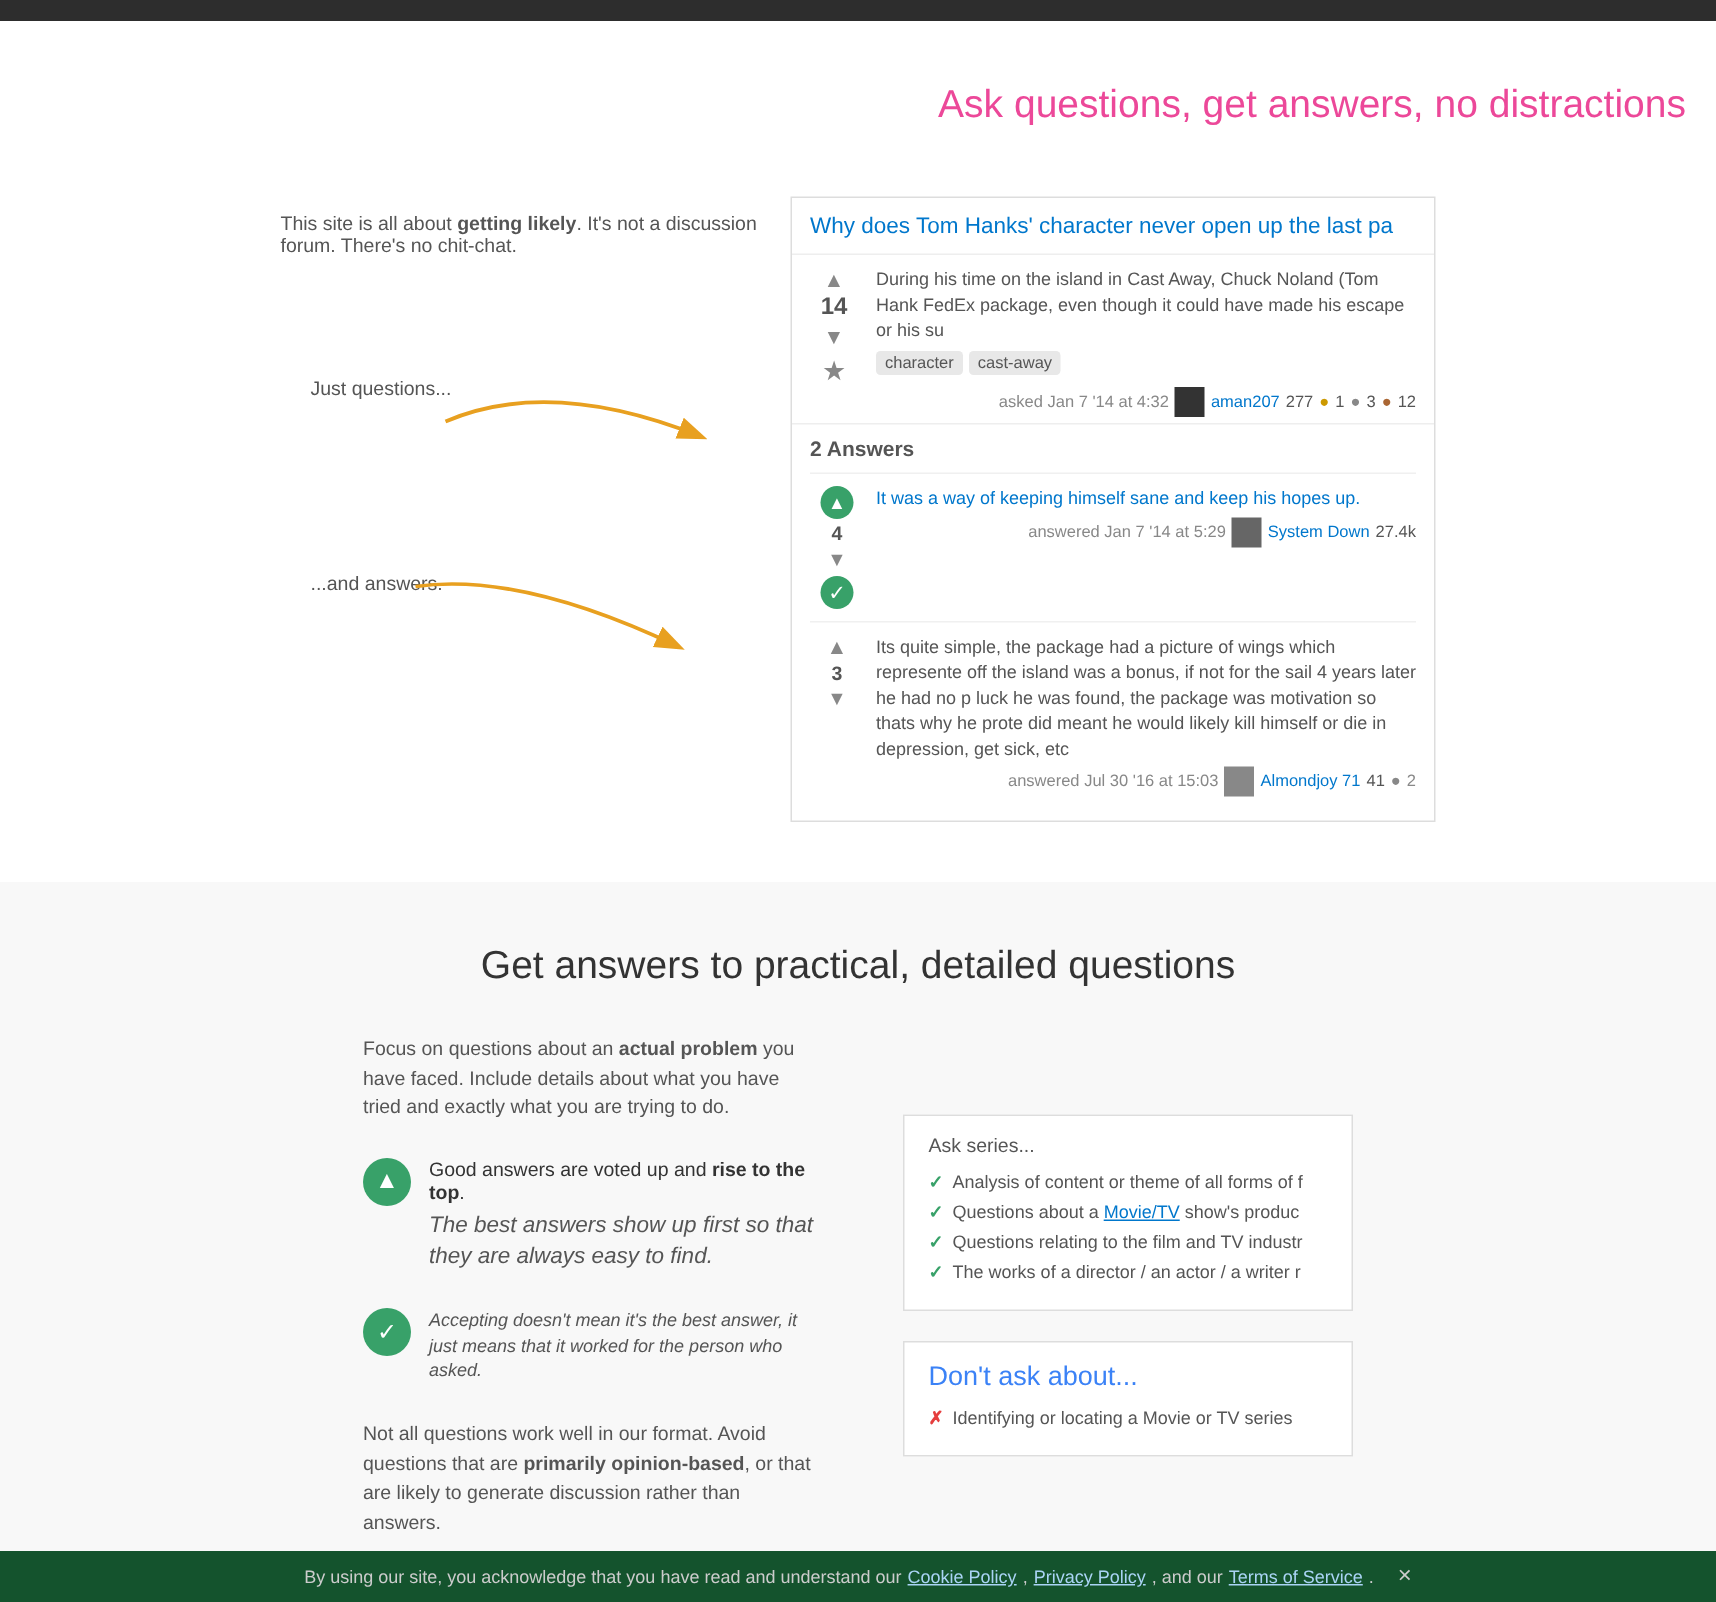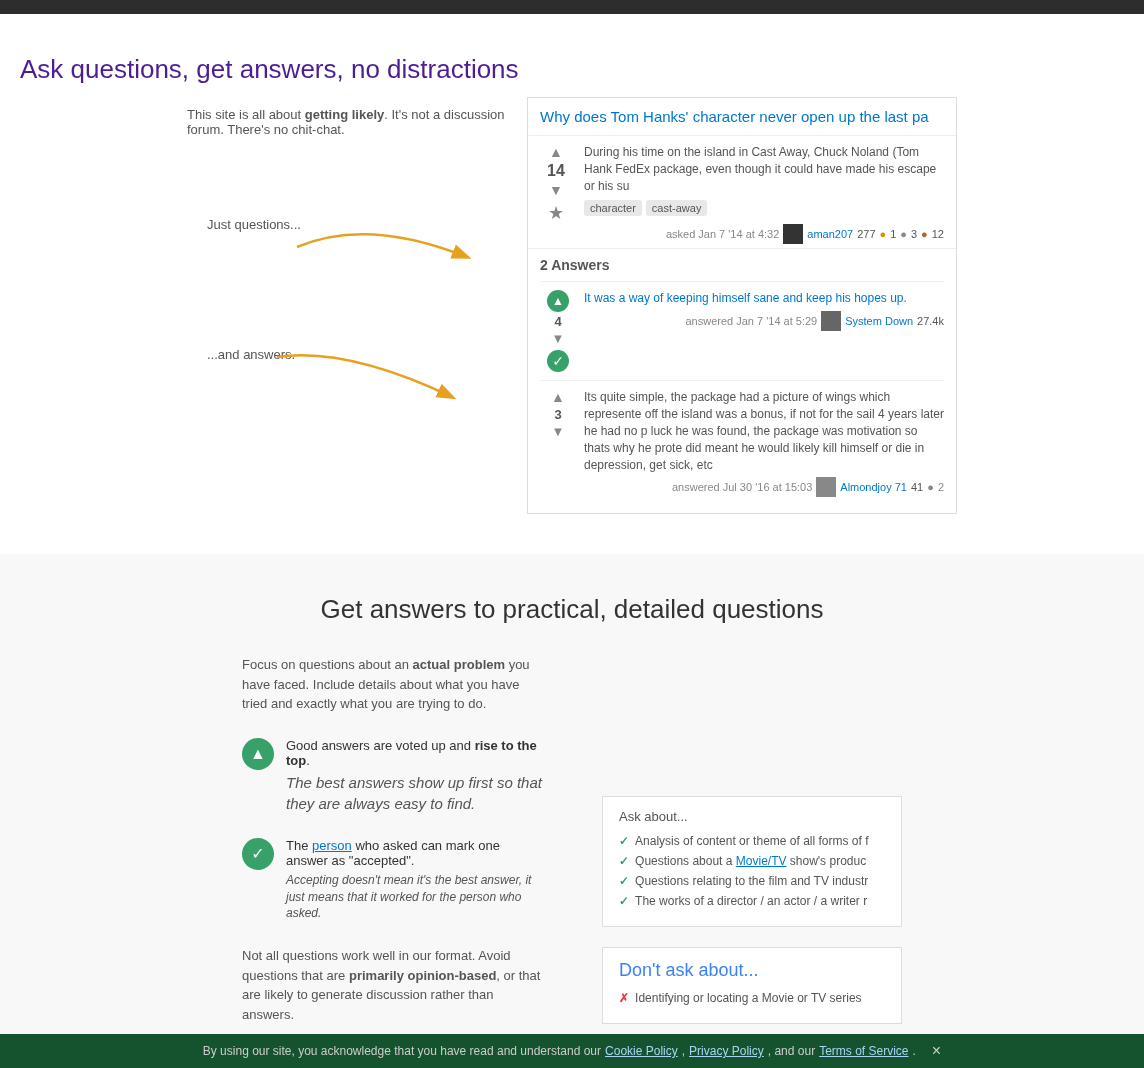--- a/index.html
+++ b/index.html
@@ -14,21 +14,21 @@
       margin: 0 auto;
       position: relative;
     }
   </style>
 </head>
 <body>
 
 <div style="background:#2d2d2d;height:14px;"></div>
 
 <div style="background:#fff;padding:40px 20px 40px 20px;">
-  <h1 style="text-align:left;font-size:26px;font-weight:normal;color:#4c1d95;margin-bottom:12px;">Ask questions, get answers, no distractions</h1>
+  <h1 style="text-align:right;font-size:26px;font-weight:normal;color:#ec4899;margin-bottom:46px;">Ask questions, get answers, no distractions</h1>
 
   <div class="section-1-layout" style="display:flex;align-items:flex-start;justify-content:center;gap:0;max-width:1000px;margin:0 auto;position:relative;">
 
     <div style="width:320px;text-align:left;padding-top:10px;position:relative;">
       <p style="font-size:13px;color:#555;margin-bottom:20px;">
         This site is all about <strong>getting likely</strong>. It's not a discussion forum. There's no chit-chat.
       </p>
 
       <div style="position:relative;height:180px;">
         <div style="position:absolute;top:60px;left:20px;font-size:13px;color:#555;">Just questions...</div>
@@ -135,56 +135,53 @@
           </div>
         </div>
       </div>
     </div>
   </div>
 </div>
 
 <div style="background:#f8f8f8;padding:40px 20px 80px 20px;">
   <h2 style="text-align:center;font-size:26px;font-weight:normal;color:#333;margin-bottom:30px;">Get answers to practical, detailed questions</h2>
 
-  <div style="display:flex;align-items:flex-end;justify-content:center;gap:60px;max-width:1000px;margin:0 auto;">
+  <div style="display:flex;align-items:center;justify-content:center;gap:60px;max-width:1000px;margin:0 auto;">
 
     <div style="width:300px;">
       <p style="font-size:13px;color:#555;margin-bottom:24px;line-height:1.5;">
         Focus on questions about an <strong>actual problem</strong> you have faced. Include details about what you have tried and exactly what you are trying to do.
       </p>
 
       <div style="display:flex;gap:12px;margin-bottom:24px;align-items:flex-start;">
         <div style="width:32px;height:32px;background:#38a169;border-radius:50%;display:flex;align-items:center;justify-content:center;color:white;font-size:16px;flex-shrink:0;">▲</div>
         <div>
           <p style="font-size:13px;color:#333;margin-bottom:4px;">
             Good answers are voted up and <strong>rise to the top</strong>.
           </p>
           <p style="font-size:15px;color:#555;font-style:italic;line-height:1.4;">The best answers show up first so that they are always easy to find.</p>
         </div>
       </div>
 
       <div style="display:flex;gap:12px;margin-bottom:24px;align-items:flex-start;">
         <div style="width:32px;height:32px;background:#38a169;border-radius:50%;display:flex;align-items:center;justify-content:center;color:white;font-size:16px;flex-shrink:0;">✓</div>
         <div>
-          <p style="font-size:13px;color:#333;margin-bottom:4px;">
-            The <a href="#" style="color:#0077cc;">person</a> who asked can mark one answer as "accepted".
-          </p>
           <p style="font-size:12px;color:#555;font-style:italic;line-height:1.4;">Accepting doesn't mean it's the best answer, it just means that it worked for the person who asked.</p>
         </div>
       </div>
 
       <p style="font-size:13px;color:#555;line-height:1.5;">
         Not all questions work well in our format. Avoid questions that are <strong>primarily opinion-based</strong>, or that are likely to generate discussion rather than answers.
       </p>
     </div>
 
     <div style="width:300px;">
 
       <div style="border:1px solid #ddd;background:#fff;padding:12px 16px;margin-bottom:20px;">
-        <p style="font-size:13px;color:#555;margin-bottom:10px;">Ask about...</p>
+        <p style="font-size:13px;color:#555;margin-bottom:10px;">Ask series...</p>
         <ul style="list-style:none;padding:0;">
           <li style="font-size:12px;color:#555;margin-bottom:6px;display:flex;align-items:flex-start;gap:6px;">
             <span style="color:#38a169;font-weight:bold;">✓</span>
             <span>Analysis of content or theme of all forms of f</span>
           </li>
           <li style="font-size:12px;color:#555;margin-bottom:6px;display:flex;align-items:flex-start;gap:6px;">
             <span style="color:#38a169;font-weight:bold;">✓</span>
             <span>Questions about a <a href="#" style="color:#0077cc;">Movie/TV</a> show's produc</span>
           </li>
           <li style="font-size:12px;color:#555;margin-bottom:6px;display:flex;align-items:flex-start;gap:6px;">

